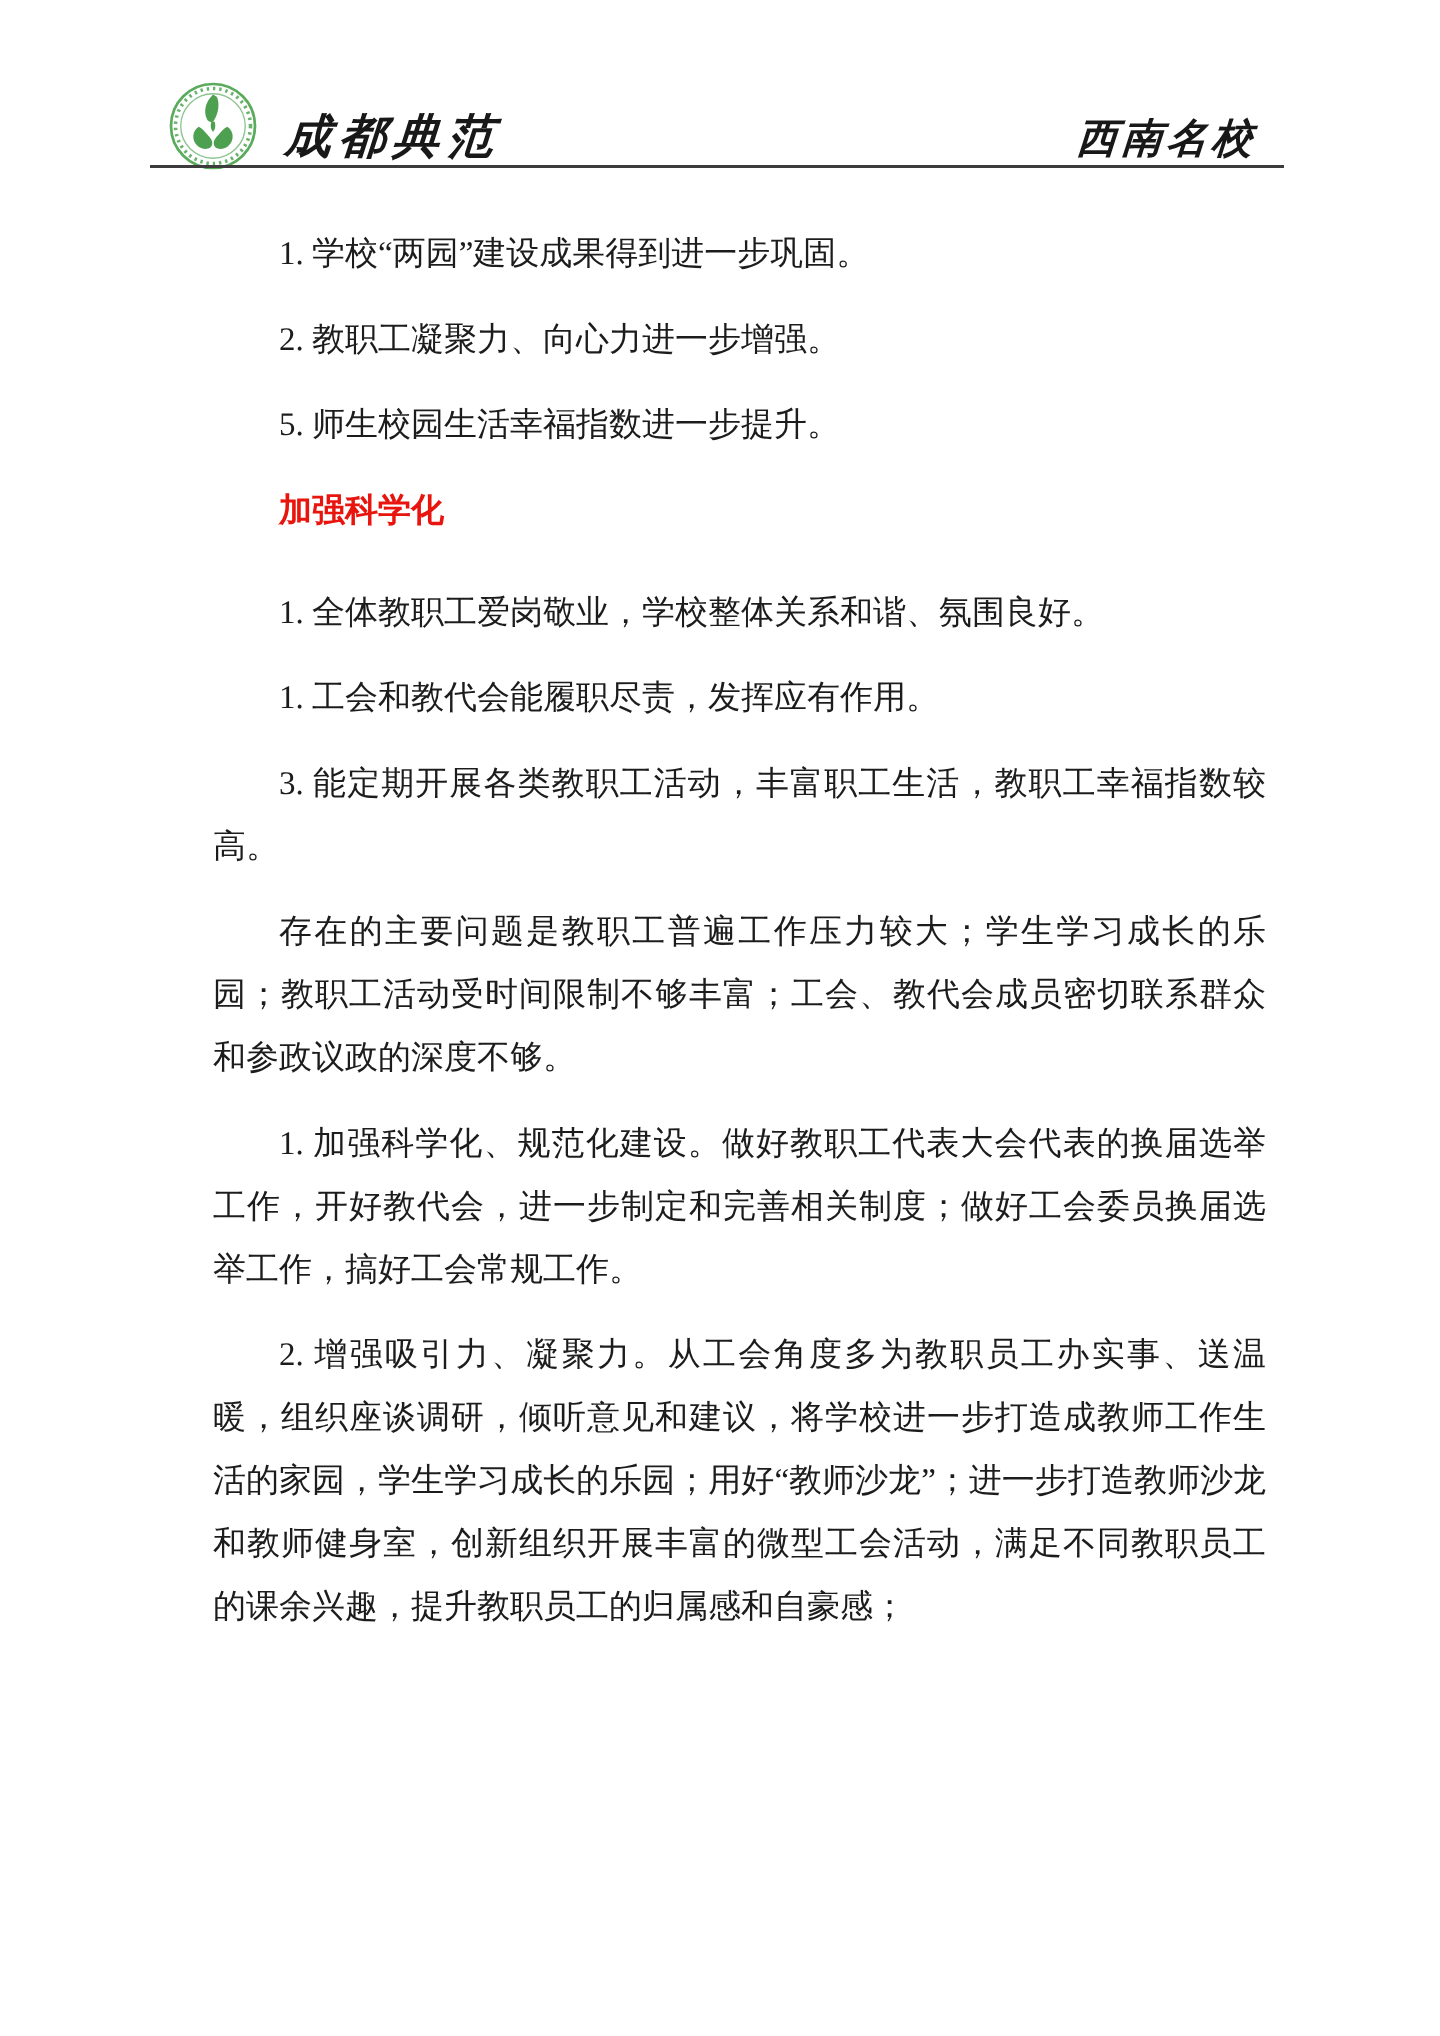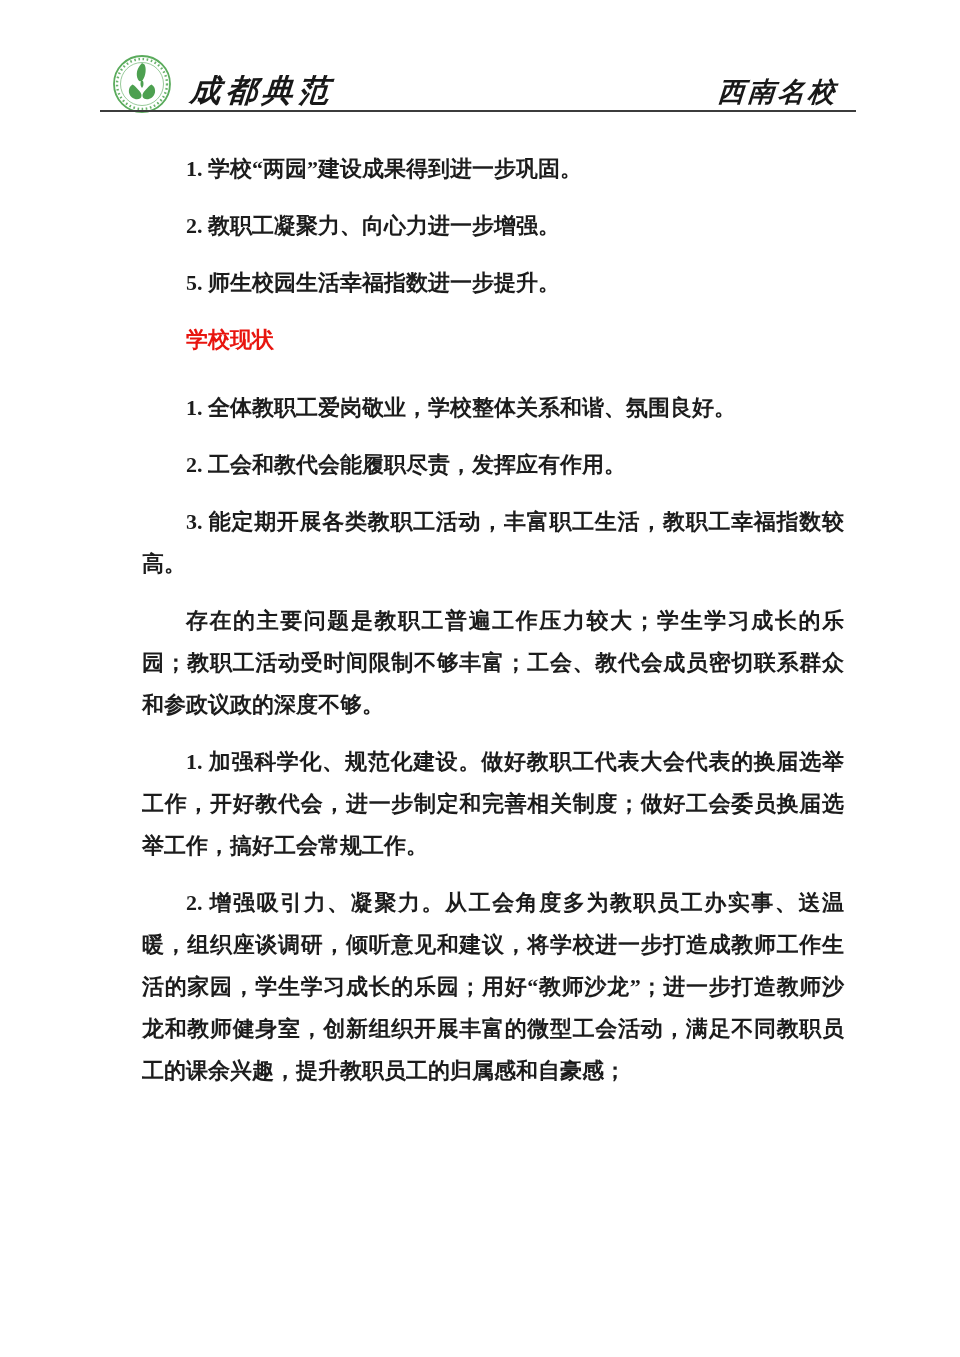--- a/index.html
+++ b/index.html
@@ -59,21 +59,20 @@
     left: 142px;
     width: 702px;
     font-size: 22px;
     line-height: 42px;
     color: #1c1c1c;
     text-align: justify;
   }
   .content p.para {
     margin: 0 0 15px 0;
     text-indent: 44px;
-    font-weight: bold;
   }
   .content p.heading {
     margin: 0 0 26px 0;
     text-indent: 44px;
     color: #e8150f;
     font-weight: bold;
   }
 </style>
 </head>
 <body>
@@ -92,22 +91,22 @@
     </svg>
     <div class="brand-left">成都典范</div>
     <div class="brand-right">西南名校</div>
     <div class="header-rule"></div>
   </div>
 
   <div class="content">
     <p class="para">1. 学校“两园”建设成果得到进一步巩固。</p>
     <p class="para">2. 教职工凝聚力、向心力进一步增强。</p>
     <p class="para">5. 师生校园生活幸福指数进一步提升。</p>
-    <p class="heading">学校现状</p>
+    <p class="heading">加强科学化</p>
     <p class="para">1. 全体教职工爱岗敬业，学校整体关系和谐、氛围良好。</p>
-    <p class="para">2. 工会和教代会能履职尽责，发挥应有作用。</p>
+    <p class="para">1. 工会和教代会能履职尽责，发挥应有作用。</p>
     <p class="para">3. 能定期开展各类教职工活动，丰富职工生活，教职工幸福指数较高。</p>
     <p class="para">存在的主要问题是教职工普遍工作压力较大；学生学习成长的乐园；教职工活动受时间限制不够丰富；工会、教代会成员密切联系群众和参政议政的深度不够。</p>
     <p class="para">1. 加强科学化、规范化建设。做好教职工代表大会代表的换届选举工作，开好教代会，进一步制定和完善相关制度；做好工会委员换届选举工作，搞好工会常规工作。</p>
     <p class="para">2. 增强吸引力、凝聚力。从工会角度多为教职员工办实事、送温暖，组织座谈调研，倾听意见和建议，将学校进一步打造成教师工作生活的家园，学生学习成长的乐园；用好“教师沙龙”；进一步打造教师沙龙和教师健身室，创新组织开展丰富的微型工会活动，满足不同教职员工的课余兴趣，提升教职员工的归属感和自豪感；</p>
   </div>
 
 </div>
 
 </body></html>

